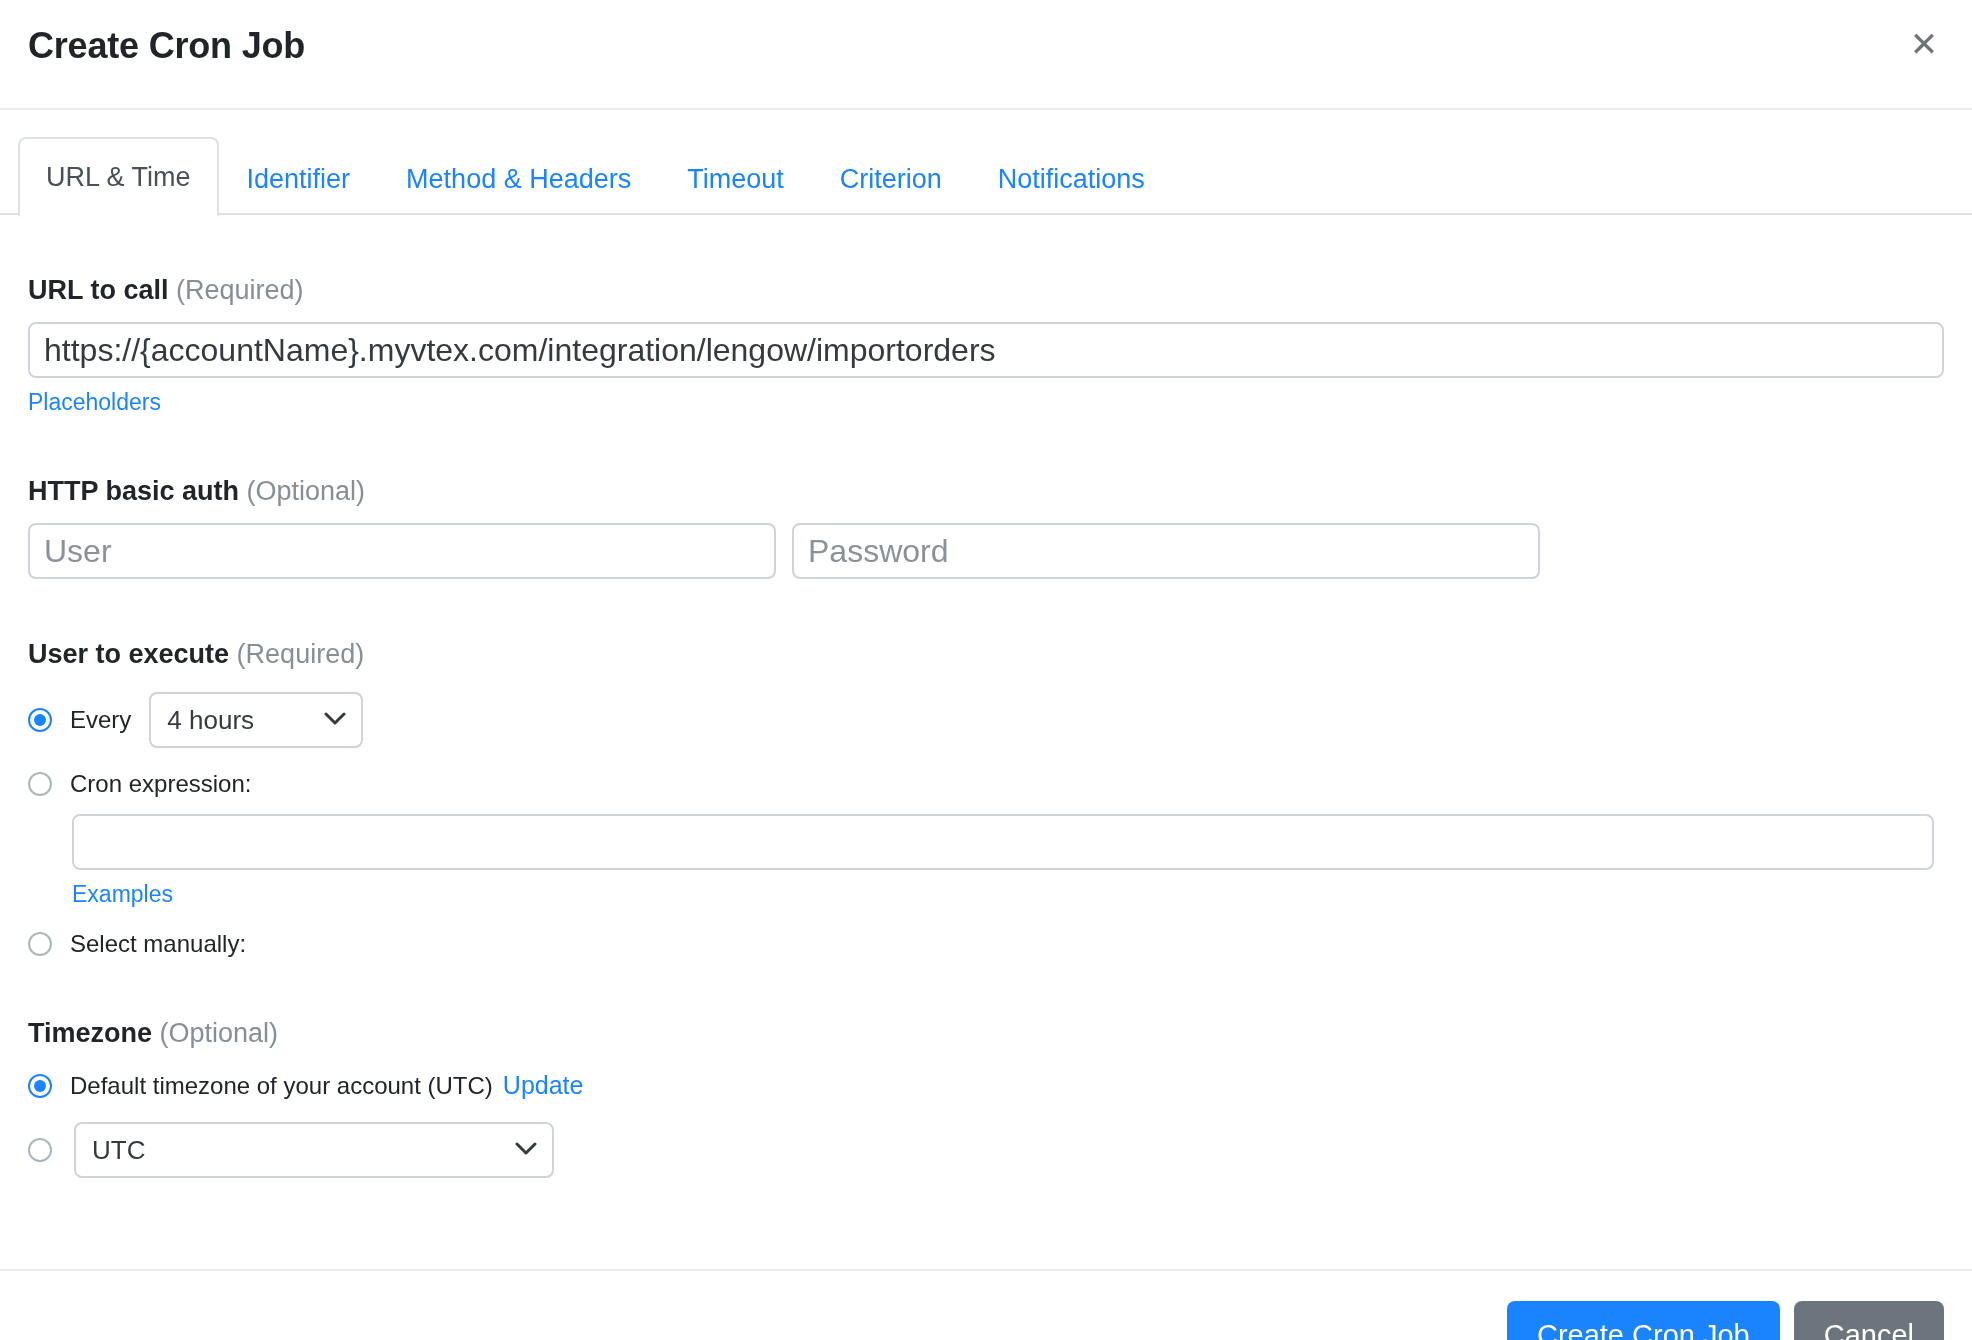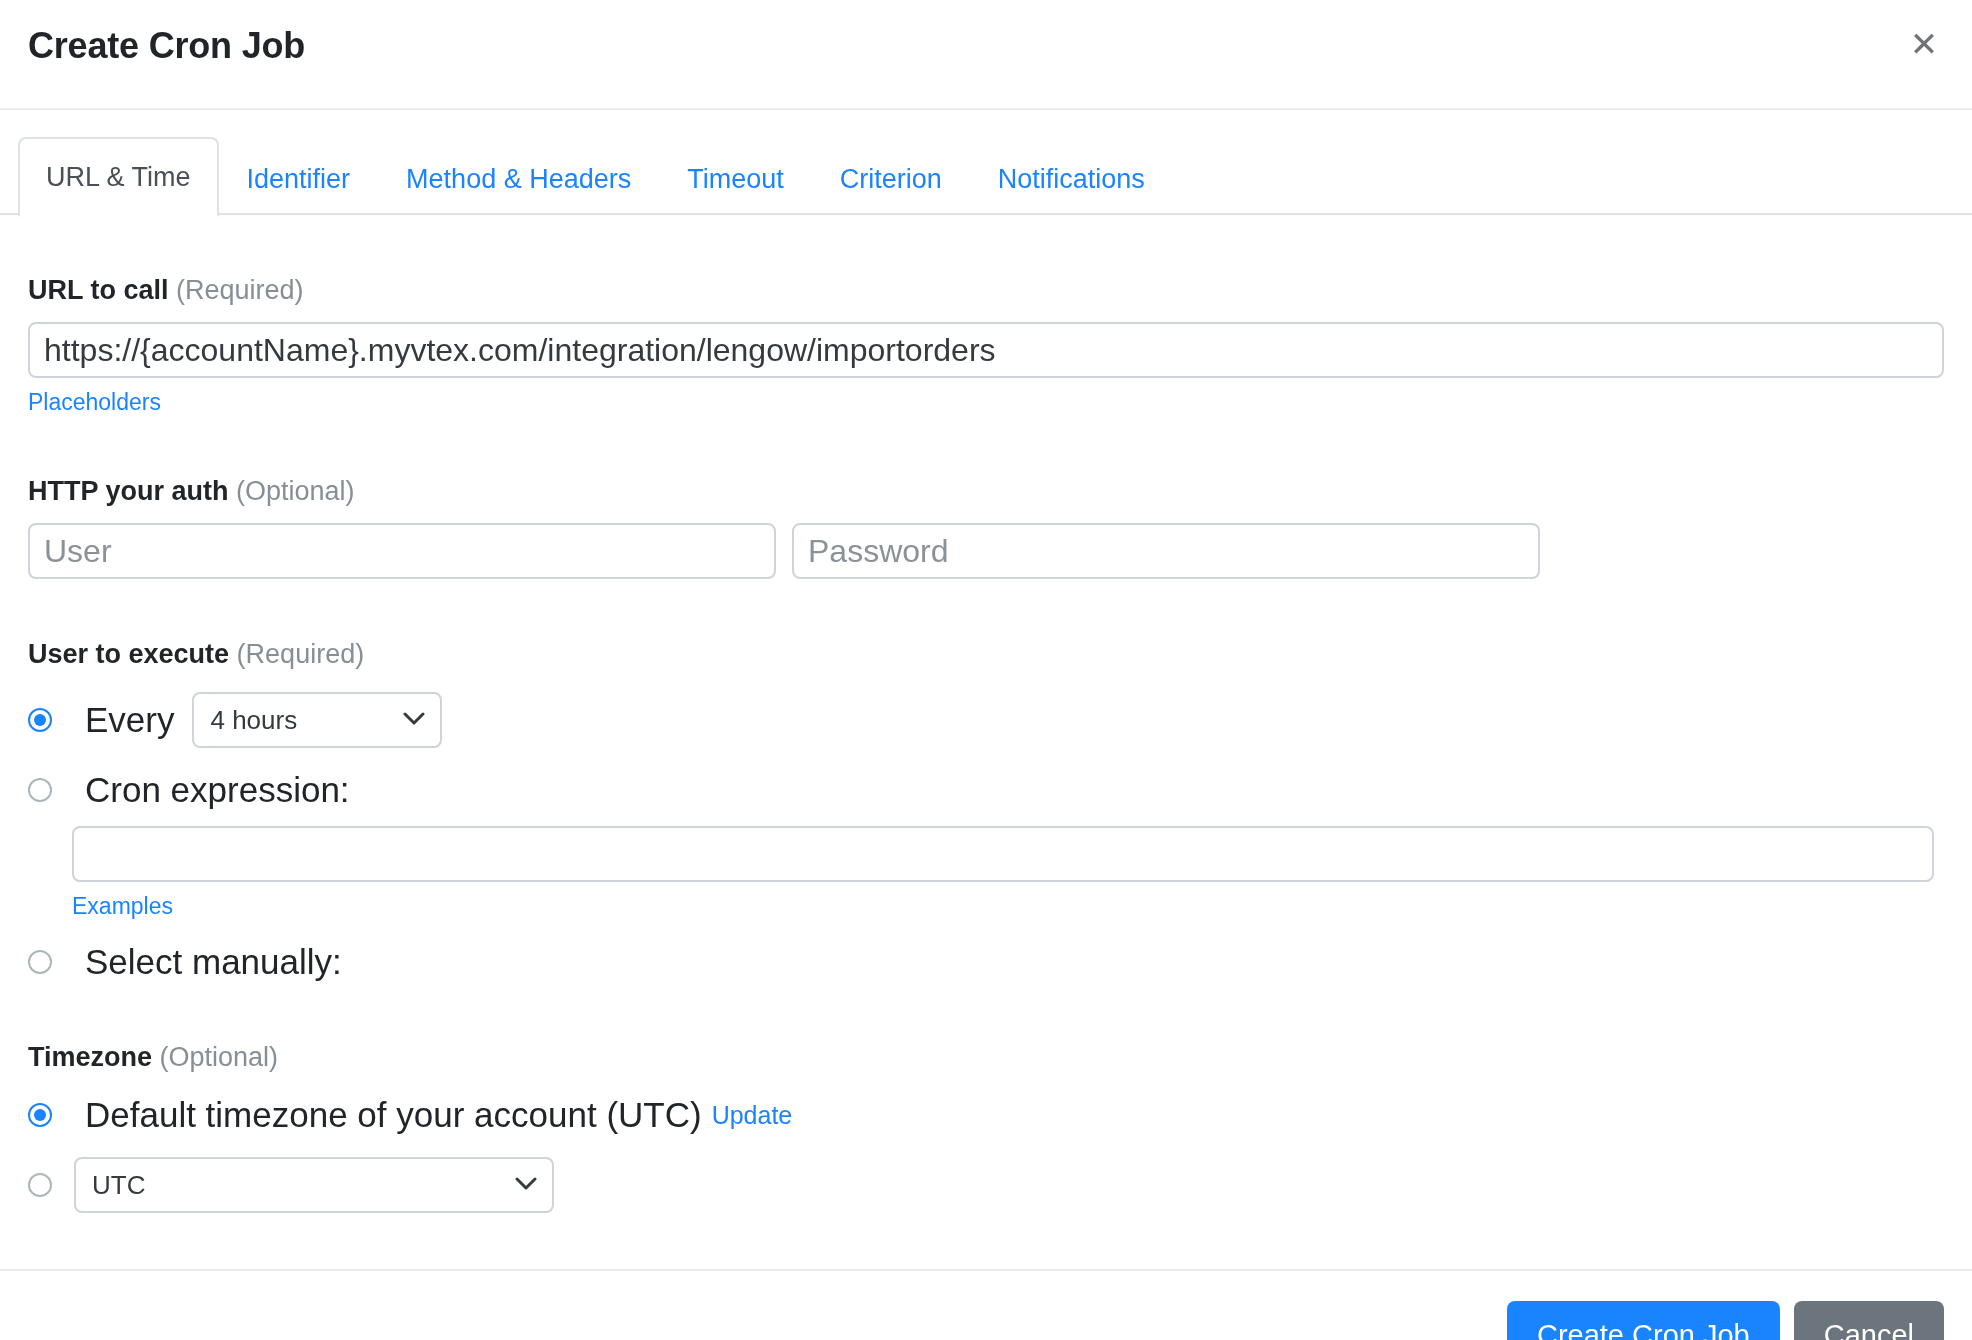--- a/index.html
+++ b/index.html
@@ -172,23 +172,22 @@
     position: absolute;
     left: 50%;
     top: 50%;
     transform: translate(-50%, -50%);
     width: 12px;
     height: 12px;
     border-radius: 50%;
     background: #1a84ff;
   }
   .radio-text {
-    font-size: 35px;
+    font-size: 24px;
     color: #212529;
-    margin-left: 15px;
   }
 
   .select {
     -webkit-appearance: none;
     appearance: none;
     height: 56px;
     border: 2px solid #ced4da;
     border-radius: 8px;
     background-color: #ffffff;
     font-size: 26px;
@@ -206,21 +205,21 @@
     position: absolute;
     right: 17px;
     top: 50%;
     transform: translateY(-55%);
     pointer-events: none;
     color: #343a40;
     font-size: 20px;
     line-height: 1;
   }
 
-  .every-select { width: 250px; margin-left: 18px; }
+  .every-select { width: 214px; margin-left: 18px; }
   .tz-select { width: 480px; }
 
   .indent-block { margin-left: 44px; margin-top: 16px; }
   .cron-input { width: 1862px; margin-top: 14px; height: 56px; }
 
   .tz-row {
     display: flex;
     align-items: center;
     margin-top: 22px;
   }
@@ -274,21 +273,21 @@
     
     <label class="field-label">
       <span>URL to call</span>
       <span class="req">(Required)</span>
     </label>
     <input class="text-input" type="text" value="https://{accountName}.myvtex.com/integration/lengow/importorders" style="">
     <a class="help-link">Placeholders</a>
 
     
     <label class="field-label">
-      <span>HTTP your auth</span>
+      <span>HTTP basic auth</span>
       <span class="req">(Optional)</span>
     </label>
     <div class="auth-row">
       <input class="text-input" type="text" placeholder="User" style="">
       <input class="text-input" type="text" placeholder="Password" style="">
     </div>
 
     
     <label class="field-label">
       <span>User to execute</span>

